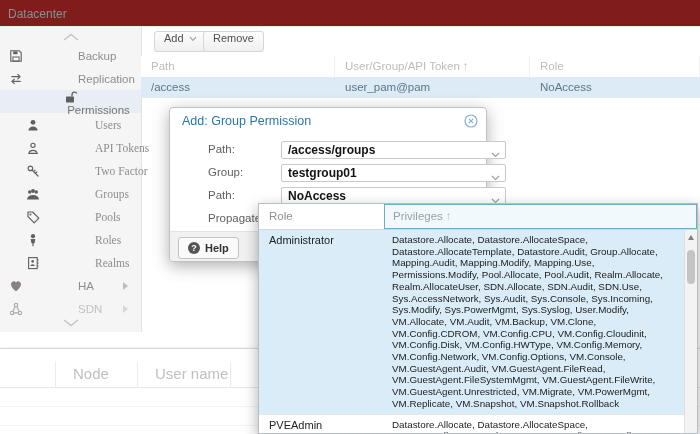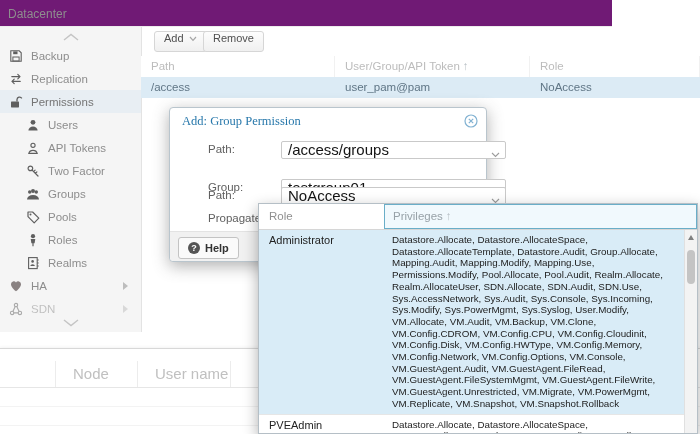--- a/index.html
+++ b/index.html
@@ -1,34 +1,34 @@
 <!DOCTYPE html>
 <html><head>
 <meta charset="utf-8">
 <style>
   html,body{margin:0;padding:0;background:#fff;}
   #app{position:relative;width:700px;height:434px;overflow:hidden;background:#fff;
        font-family:"Liberation Sans",sans-serif;font-size:11px;color:#444;}
 
   
-  .topbar{position:absolute;left:0;top:0;width:612px;height:26px;background:#701a75;border-bottom:1px solid #ececec;}
+  .topbar{position:absolute;left:0;top:0;width:700px;height:26px;background:#7f1d1d;border-bottom:1px solid #ececec;}
   .topbar .title{position:absolute;left:8px;top:7px;font-size:12px;color:#8e8e8e;}
 
   
   .sidebar{position:absolute;left:0;top:27px;width:141px;height:305px;background:#f5f5f5;border-right:1px solid #e3e3e3;}
   .side-chevron{position:absolute;left:54px;width:34px;height:10px;text-align:center;cursor:pointer;}
   .side-chevron.up{top:4px;}
   .side-chevron.down{top:290px;}
   .side-items{position:absolute;left:0;top:17px;right:0;}
   .side-item{position:relative;height:23px;display:flex;align-items:center;padding-left:9px;cursor:pointer;}
-  .side-item.ind{padding-left:26px;}
-  .side-item.sel{background:#e8eef3;}
+  .side-item.ind{padding-left:26px;font-family:Liberation Serif, serif;}
+  .side-item.sel{background:#e8eef3;flex-direction:column;}
   .side-item:last-child{opacity:.5;}
   .side-ico{width:15px;height:14px;margin-right:7px;flex:0 0 auto;display:inline-block;}
-  .side-label{font-size:11.5px;color:#8d8d8d;white-space:nowrap;}
+  .side-label{font-size:11.5px;color:#8d8d8d;white-space:nowrap;margin-left:47px;}
   .side-item.sel .side-label{color:#757575;}
   .side-arrow{position:absolute;right:13px;top:8px;width:0;height:0;
               border-left:5px solid #bdbdbd;border-top:4px solid transparent;border-bottom:4px solid transparent;}
 
   
   .btn{position:absolute;height:21px;background:linear-gradient(#fdfdfd,#f0f0f0);border:1px solid #d6d6d6;
        border-radius:3px;font-size:11px;color:#4f4f4f;display:flex;gap:5px;
        padding:0 9px;cursor:pointer;font-family:"Liberation Sans",sans-serif;}
   #btn-add{left:154px;top:31px;}
   #btn-remove{left:203px;top:31px;}
@@ -45,26 +45,26 @@
   .tasks{position:absolute;left:0;top:348px;width:700px;height:86px;background:#fff;border-top:1px solid #d8d8d8;box-shadow:0 -1px 3px rgba(0,0,0,0.05);}
   .tasks-header{position:absolute;left:0;top:12px;width:700px;height:26px;display:flex;border-bottom:1px solid #e6e6e6;}
   .tasks-header .cell{line-height:26px;padding-left:17px;color:#c0c0c0;font-size:15px;border-left:1px solid #ececec;box-sizing:border-box;cursor:pointer;}
   .tasks-header .cell:first-child{border-left:none;}
   .t1{width:55px;} .t2{width:82px;} .t3{width:93px;} .t4{flex:1;}
   .tasks-row{position:absolute;left:0;width:700px;height:19px;border-bottom:1px solid #f3f3f3;}
 
   
   .dialog{position:absolute;left:169px;top:107px;width:318px;height:155px;background:#fff;border:1px solid #b9c5cd;
           border-radius:4px;box-shadow:0 4px 16px rgba(80,80,80,.45);z-index:10;box-sizing:border-box;}
-  .dialog-title{position:absolute;left:12px;top:6px;font-size:12.5px;color:#2878ab;font-family:Liberation Serif, serif;}
+  .dialog-title{position:absolute;left:12px;top:6px;font-size:12.5px;color:#2878ab;}
   .dialog-close{position:absolute;right:8px;top:6px;width:14px;height:14px;cursor:pointer;}
   .dlg-row{position:absolute;left:0;height:18px;width:100%;margin-left:26px;}
   .dlg-label{position:absolute;left:12px;top:2px;font-size:11.5px;color:#606060;}
   .combo{position:absolute;left:85px;top:0;width:225px;height:18px;border:1px solid #c9c9c9;border-radius:2px;background:#fff;box-sizing:border-box;cursor:pointer;}
-  .combo .val{position:absolute;left:6px;top:0;line-height:16px;font-size:15px;font-weight:400;color:#141414;white-space:nowrap;}
+  .combo .val{position:absolute;left:6px;top:0;line-height:16px;font-size:12px;font-weight:700;color:#141414;white-space:nowrap;}
   .combo .chev{position:absolute;right:5px;top:6px;}
   .dlg-footer{position:absolute;left:0;bottom:0;width:100%;height:30px;background:#f1f1f1;border-top:1px solid #e3e3e3;border-radius:0 0 4px 4px;box-sizing:border-box;}
   .help-btn{position:absolute;left:8px;top:5px;height:20px;display:flex;align-items:center;gap:5px;padding:0 9px;
             background:#fafafa;border:1px solid #c3c3c3;border-radius:3px;cursor:pointer;}
   .help-q{width:12px;height:12px;border-radius:50%;background:#555;color:#fff;font-size:9px;font-weight:700;
           display:flex;align-items:center;justify-content:center;}
   .help-label{font-size:11px;font-weight:700;color:#333;}
 
   
   .dropdown{position:absolute;left:258px;top:203px;width:440px;height:231px;background:#fff;border:1px solid #b5bfc6;
@@ -248,21 +248,21 @@
 
     <div class="dlg-row" style="top:33px;">
       <span class="dlg-label">Path:</span>
       <span class="combo">
         <span class="val">/access/groups</span>
         <span class="chev"><svg width="9" height="6" viewBox="0 0 9 6">
               <path d="M1 1 L4.5 4.5 L8 1" fill="none" stroke="#9c9c9c" stroke-width="1.1"></path>
             </svg></span>
       </span>
     </div>
-    <div class="dlg-row" style="top:71px;">
+    <div class="dlg-row" style="top:56px;">
       <span class="dlg-label">Group:</span>
       <span class="combo">
         <span class="val">testgroup01</span>
         <span class="chev"><svg width="9" height="6" viewBox="0 0 9 6">
               <path d="M1 1 L4.5 4.5 L8 1" fill="none" stroke="#9c9c9c" stroke-width="1.1"></path>
             </svg></span>
       </span>
     </div>
     <div class="dlg-row" style="top:79px;">
       <span class="dlg-label">Path:</span>

